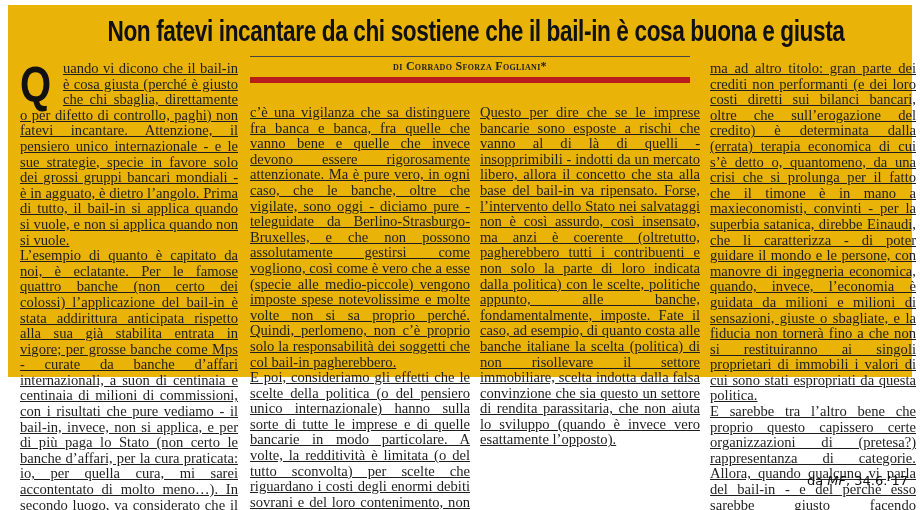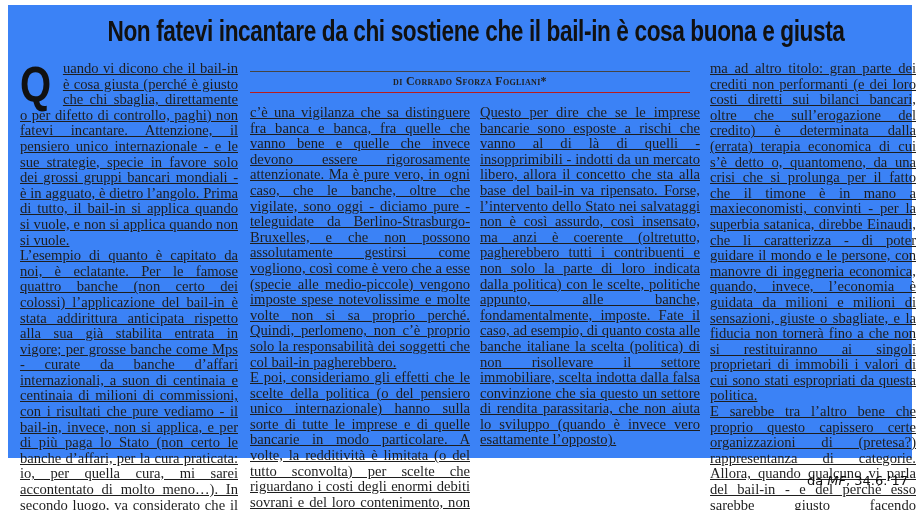--- a/index.html
+++ b/index.html
@@ -1,30 +1,30 @@
 <!DOCTYPE html>
 <html><head>
 <meta charset="utf-8">
 <style>
   html, body { margin:0; padding:0; background:#ffffff; }
   body { width:920px; height:510px; position:relative; overflow:hidden; }
   .panel {
-    position:absolute; left:8px; top:5px; width:904px; height:453px;
-    background:#3b82f6;
+    position:absolute; left:8px; top:5px; width:904px; height:372px;
+    background:#eab308;
   }
   .headline {
     position:absolute; left:0; top:10px; width:904px; text-align:center;
     font-family:"Liberation Sans", sans-serif; font-weight:bold;
     font-size:29px; letter-spacing:-0.5px; color:#111;
     transform:scaleX(0.78); transform-origin:center;
     white-space:nowrap;
   }
   .byline-wrap {
-    position:absolute; left:242px; top:66px; width:440px; height:20px;
-    border-top:1px solid #444; border-bottom:1px solid #b91c1c;
+    position:absolute; left:242px; top:51px; width:440px; height:20px;
+    border-top:1px solid #444; border-bottom:6px solid #b91c1c;
   }
   .byline {
     text-align:center; line-height:19px;
     font-family:"Liberation Serif", serif; font-weight:bold;
     font-size:12px; font-variant:small-caps; color:#222; letter-spacing:0.3px;
   }
   .col {
     position:absolute; top:56px;
     font-family:"Liberation Serif", serif; font-size:14.6px; line-height:15.6px;
     color:#1e1e1e; text-align:justify;

